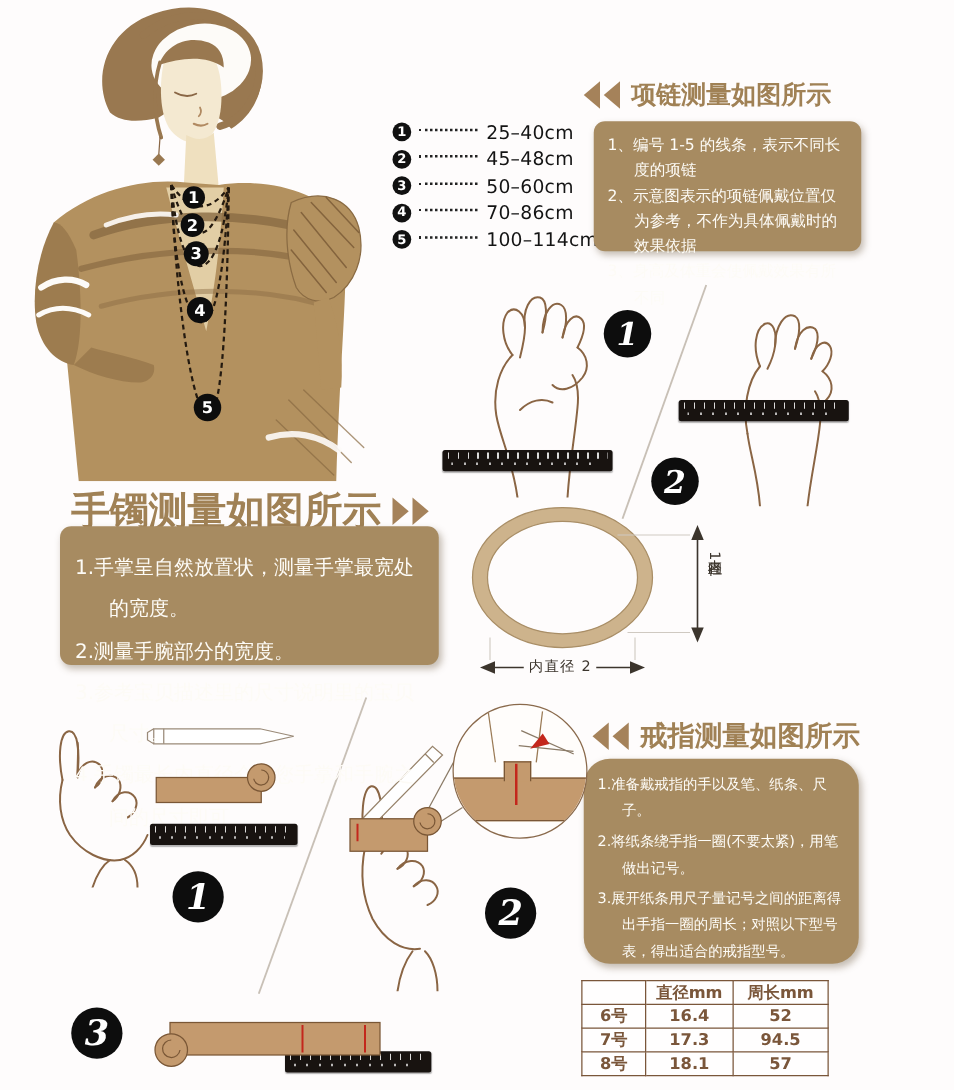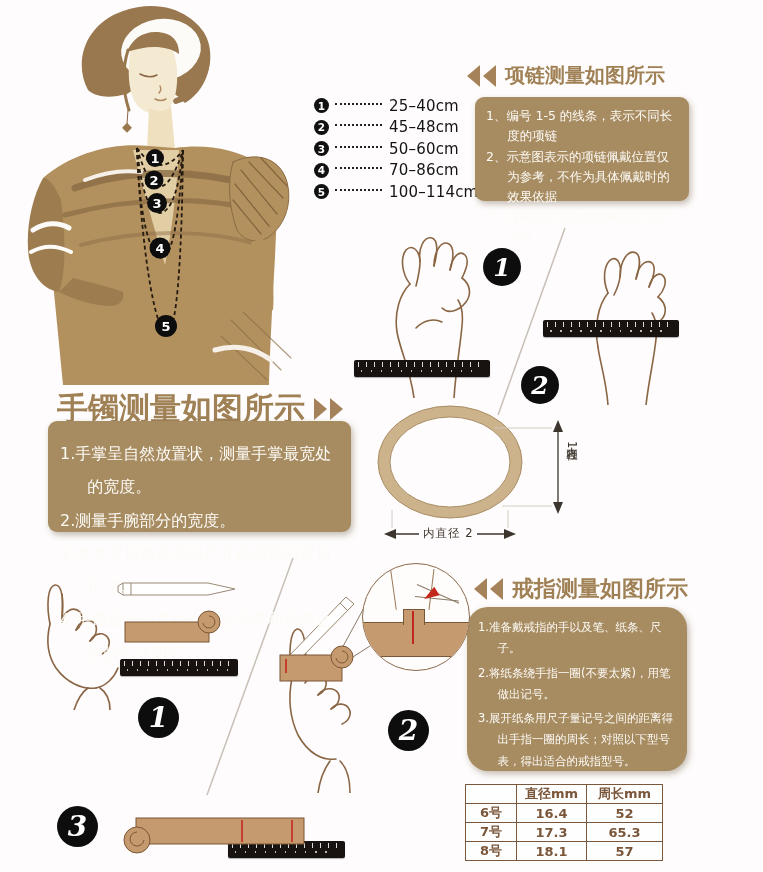--- a/index.html
+++ b/index.html
@@ -378,21 +378,21 @@
     <th class="c2">周长mm</th>
   </tr>
   <tr>
     <td>6号</td>
     <td>16.4</td>
     <td>52</td>
   </tr>
   <tr>
     <td>7号</td>
     <td>17.3</td>
-    <td>65.3</td>
+    <td>94.5</td>
   </tr>
   <tr>
     <td>8号</td>
     <td>18.1</td>
     <td>57</td>
   </tr>
 </tbody>
   </table>
 
 </body></html>

